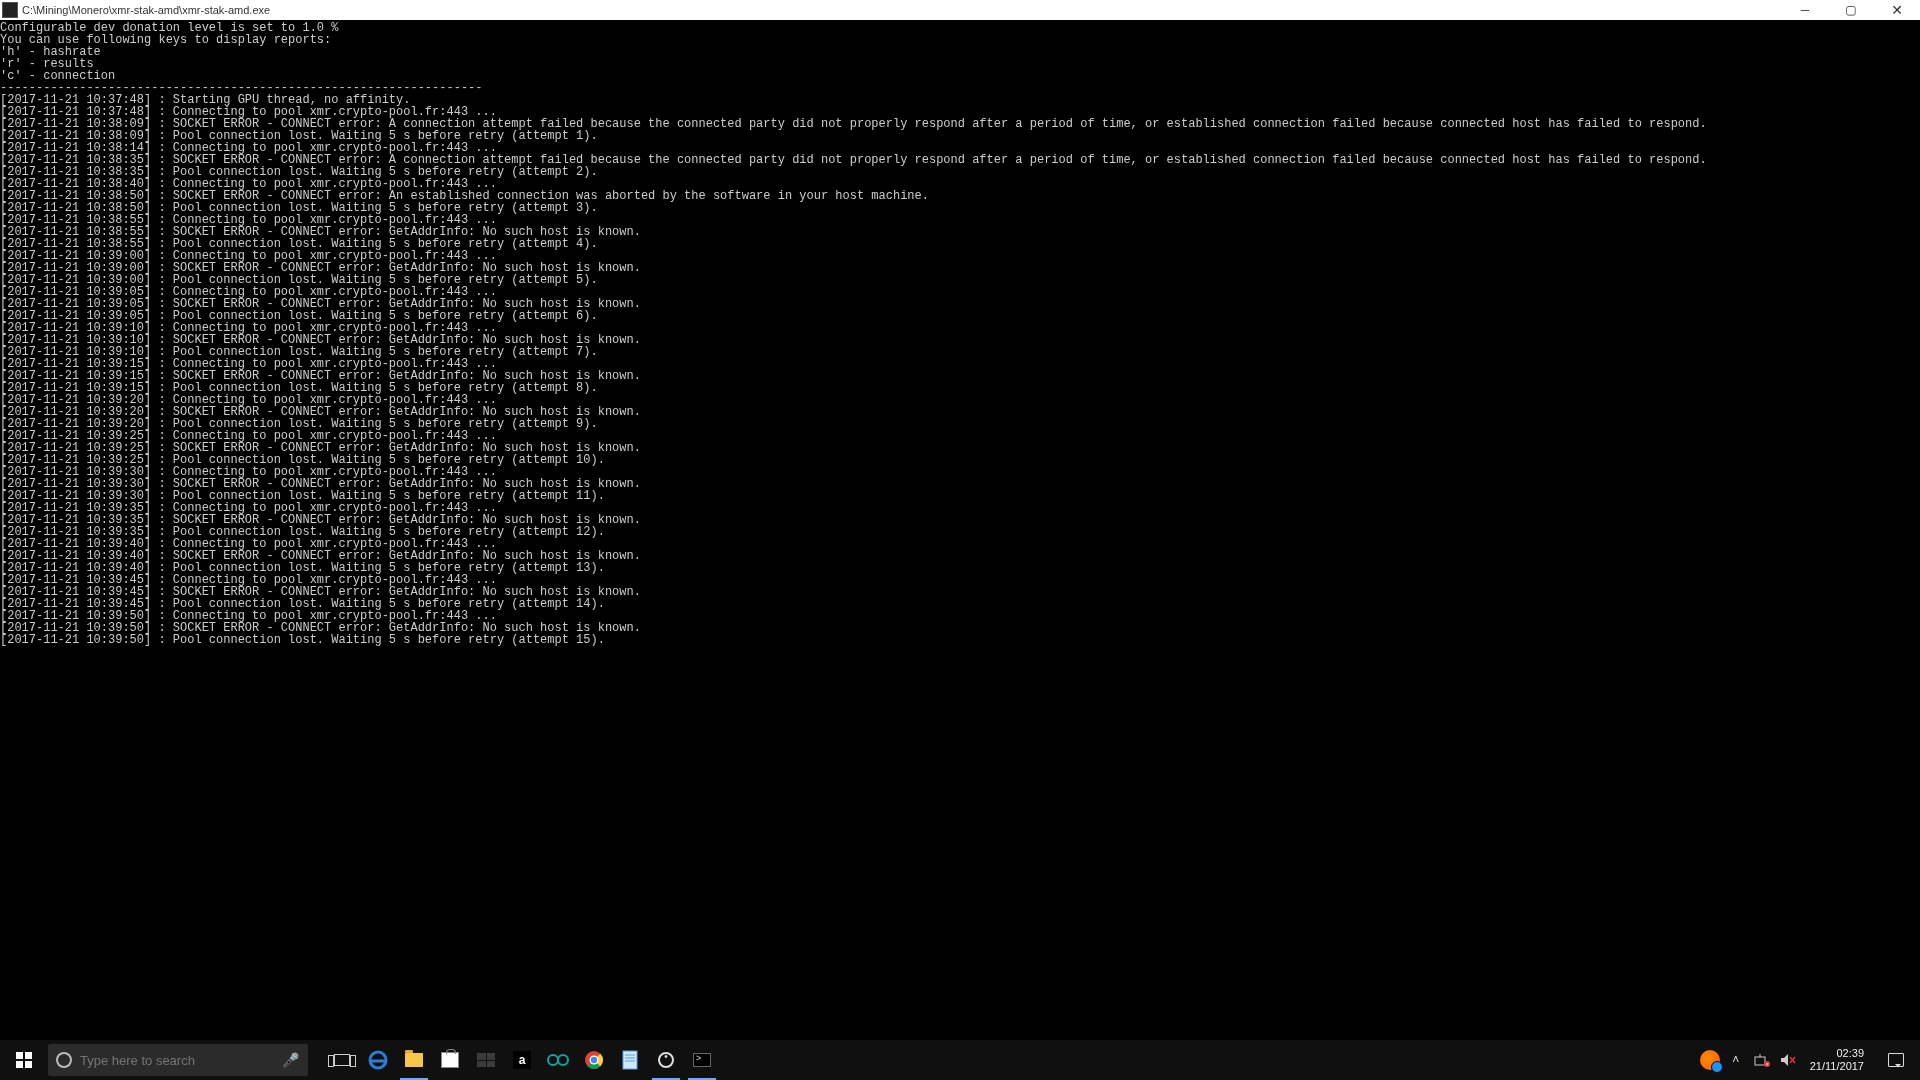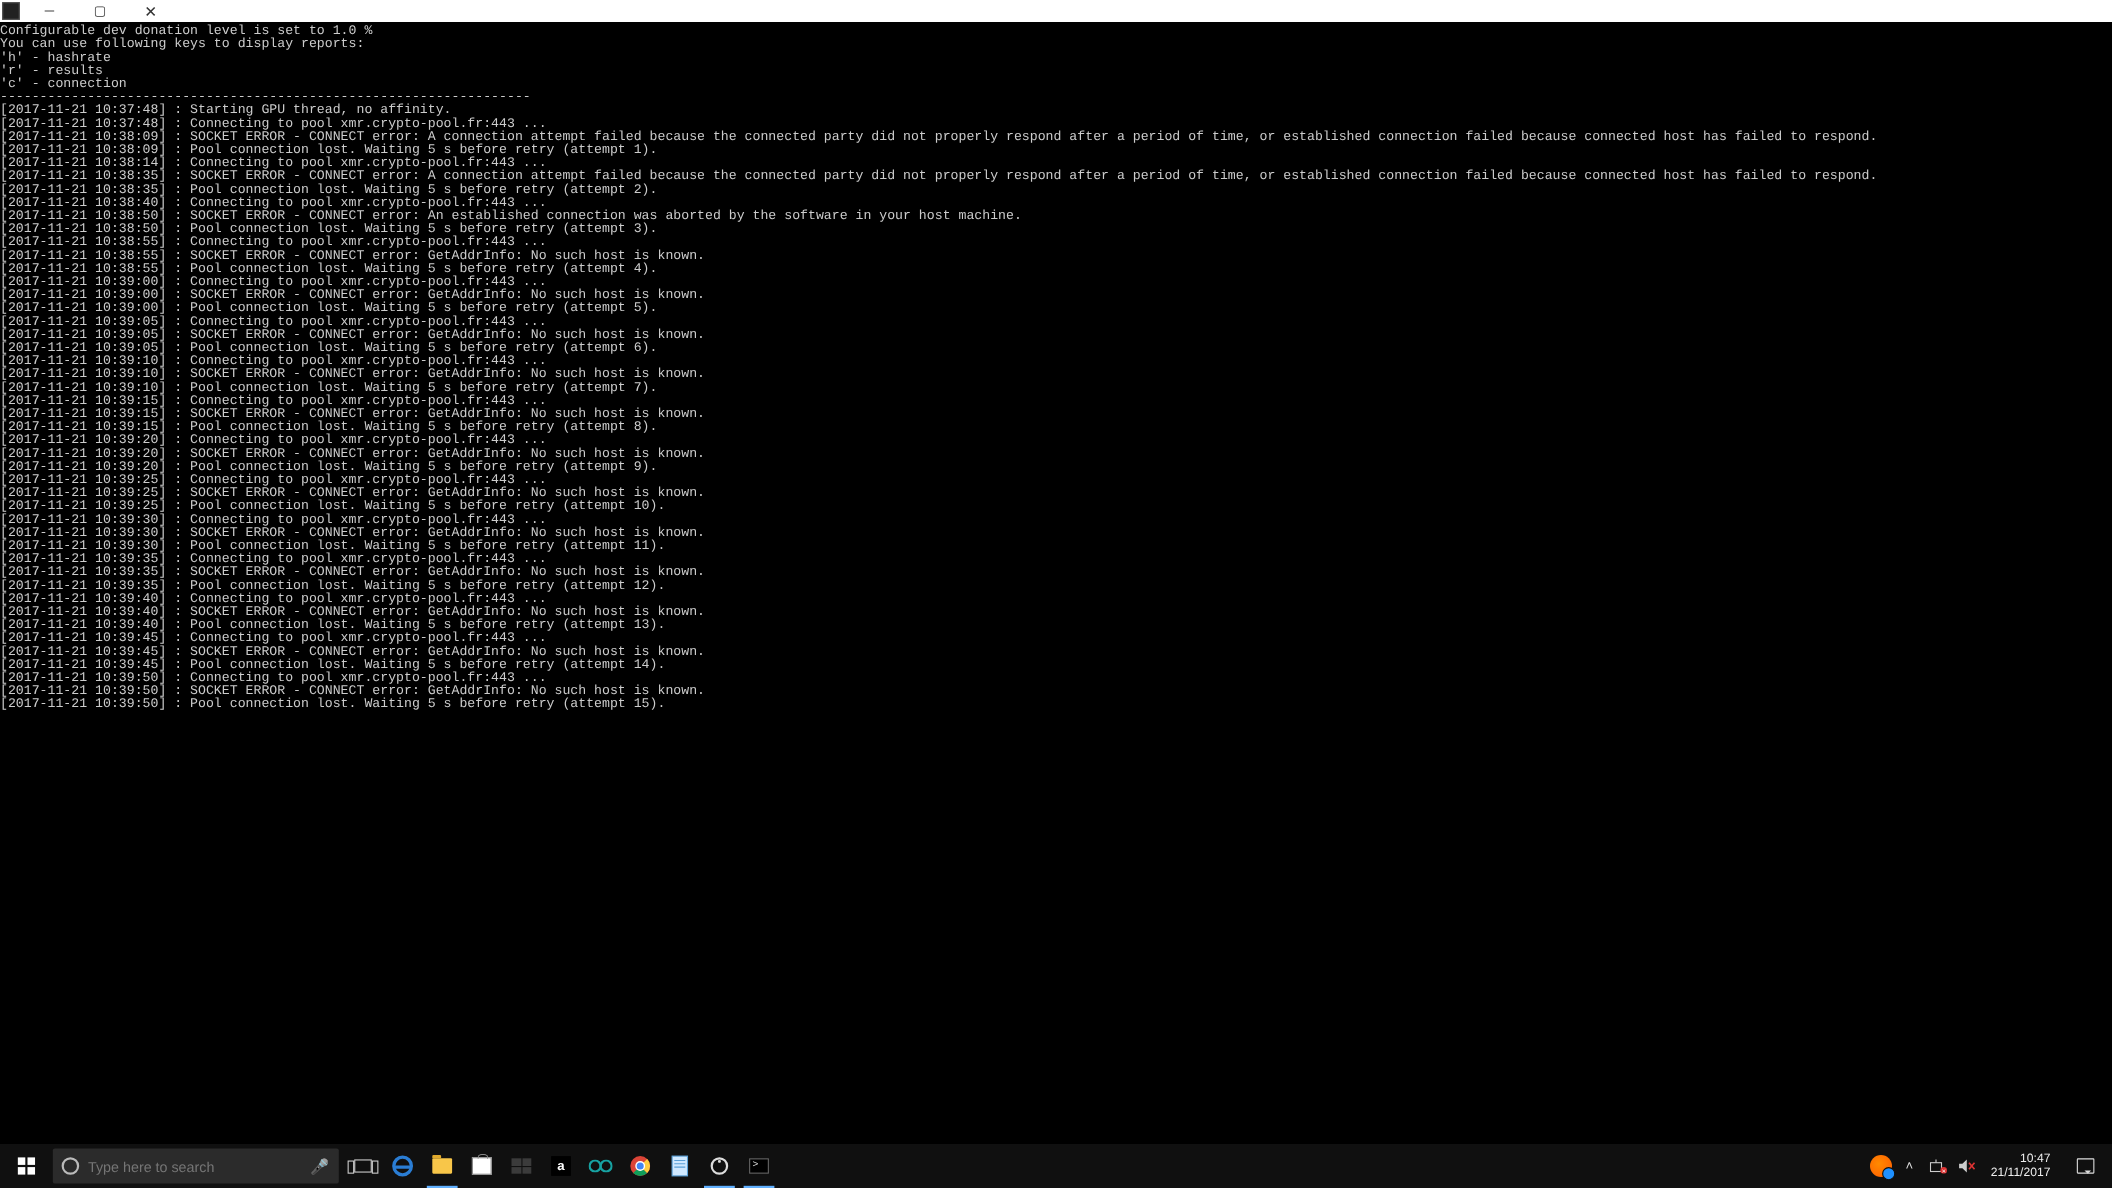--- a/index.html
+++ b/index.html
@@ -10,21 +10,21 @@
   .titlebar .title-text { flex: 1; white-space: nowrap; overflow: hidden; }
   .titlebar .win-btn { width: 46px; height: 20px; display: flex; align-items: center; justify-content: center; font-size: 12px; color: #333; }
   .titlebar .win-btn.close { font-size: 14px; }
   
   .console { position: absolute; top: 20px; left: 0; right: 0; bottom: 40px; background: #000; color: #ccc; font-family: Consolas, "Courier New", monospace; font-size: 12px; line-height: 12px; padding: 2px 0 10px 0; white-space: pre; overflow: hidden; }
   .console .line { display: block; }
   
   .taskbar { position: absolute; bottom: 0; left: 0; right: 0; height: 40px; background: #101010; display: flex; align-items: center; color: #fff; }
   .taskbar .start-btn { width: 48px; height: 40px; display: flex; align-items: center; justify-content: center; }
   .taskbar .start-btn svg { width: 16px; height: 16px; }
-  .taskbar .search { height: 32px; width: 260px; background: #2b2b2b; border-radius: 2px; display: flex; align-items: center; margin-right: 4px; }
+  .taskbar .search { height: 32px; width: 260px; background: #2b2b2b; border-radius: 2px; display: flex; align-items: center; margin-right: 16px; }
   .taskbar .search .cortana { width: 32px; display: flex; align-items: center; justify-content: center; }
   .taskbar .search .cortana .ring { width: 16px; height: 16px; border: 2px solid #bbb; border-radius: 50%; }
   .taskbar .search input { flex: 1; background: transparent; border: none; color: #aaa; font-size: 13px; outline: none; }
   .taskbar .search .mic { width: 34px; display: flex; align-items: center; justify-content: center; color: #aaa; font-size: 14px; }
   .taskbar .tb-icon { width: 36px; height: 40px; display: flex; align-items: center; justify-content: center; position: relative; }
   .taskbar .tb-icon.active::after { content: ""; position: absolute; bottom: 0; left: 4px; right: 4px; height: 2px; background: #61b0ff; }
   .taskbar .tb-spacer { flex: 1; }
   .taskbar .tray { display: flex; align-items: center; gap: 6px; padding: 0 4px; height: 40px; }
   .taskbar .tray .tray-icon { width: 20px; height: 40px; display: flex; align-items: center; justify-content: center; font-size: 12px; color: #ddd; }
   .taskbar .clock { text-align: right; font-size: 11px; line-height: 13px; padding: 0 6px; color: #eee; }
@@ -49,20 +49,21 @@
   .notif-box { width:16px; height:14px; border:1px solid #ddd; border-radius:1px; position:relative; }
   .notif-box::after { content:""; position:absolute; right:2px; bottom:-4px; width:0; height:0; border:3px solid transparent; border-top-color:#ddd; }
   .avast { width:20px; height:20px; border-radius:50%; background: radial-gradient(circle at 40% 40%, #ff8a00, #ff5a00); position:relative; }
   .avast::after { content:""; position:absolute; right:-3px; bottom:-3px; width:10px; height:10px; background:#1e90ff; border-radius:50%; border:1px solid #101010; }
 </style>
 </head>
 <body>
 
 <div class="titlebar">
   <span class="app-icon"></span>
+  <span class="title-text">C:\Mining\Monero\xmr-stak-amd\xmr-stak-amd.exe</span>
   <div class="win-btn">─</div>
   <div class="win-btn">▢</div>
   <div class="win-btn close">✕</div>
 </div>
 
 <div class="console" id="console"><span class="line">Configurable dev donation level is set to 1.0 %</span><span class="line"></span><span class="line">You can use following keys to display reports:</span><span class="line">'h' - hashrate</span><span class="line">'r' - results</span><span class="line">'c' - connection</span><span class="line">-------------------------------------------------------------------</span><span class="line">[2017-11-21 10:37:48] : Starting GPU thread, no affinity.</span><span class="line">[2017-11-21 10:37:48] : Connecting to pool xmr.crypto-pool.fr:443 ...</span><span class="line">[2017-11-21 10:38:09] : SOCKET ERROR - CONNECT error: A connection attempt failed because the connected party did not properly respond after a period of time, or established connection failed because connected host has failed to respond.</span><span class="line"></span><span class="line">[2017-11-21 10:38:09] : Pool connection lost. Waiting 5 s before retry (attempt 1).</span><span class="line">[2017-11-21 10:38:14] : Connecting to pool xmr.crypto-pool.fr:443 ...</span><span class="line">[2017-11-21 10:38:35] : SOCKET ERROR - CONNECT error: A connection attempt failed because the connected party did not properly respond after a period of time, or established connection failed because connected host has failed to respond.</span><span class="line"></span><span class="line">[2017-11-21 10:38:35] : Pool connection lost. Waiting 5 s before retry (attempt 2).</span><span class="line">[2017-11-21 10:38:40] : Connecting to pool xmr.crypto-pool.fr:443 ...</span><span class="line">[2017-11-21 10:38:50] : SOCKET ERROR - CONNECT error: An established connection was aborted by the software in your host machine.</span><span class="line">[2017-11-21 10:38:50] : Pool connection lost. Waiting 5 s before retry (attempt 3).</span><span class="line">[2017-11-21 10:38:55] : Connecting to pool xmr.crypto-pool.fr:443 ...</span><span class="line">[2017-11-21 10:38:55] : SOCKET ERROR - CONNECT error: GetAddrInfo: No such host is known.</span><span class="line">[2017-11-21 10:38:55] : Pool connection lost. Waiting 5 s before retry (attempt 4).</span><span class="line">[2017-11-21 10:39:00] : Connecting to pool xmr.crypto-pool.fr:443 ...</span><span class="line">[2017-11-21 10:39:00] : SOCKET ERROR - CONNECT error: GetAddrInfo: No such host is known.</span><span class="line">[2017-11-21 10:39:00] : Pool connection lost. Waiting 5 s before retry (attempt 5).</span><span class="line">[2017-11-21 10:39:05] : Connecting to pool xmr.crypto-pool.fr:443 ...</span><span class="line">[2017-11-21 10:39:05] : SOCKET ERROR - CONNECT error: GetAddrInfo: No such host is known.</span><span class="line">[2017-11-21 10:39:05] : Pool connection lost. Waiting 5 s before retry (attempt 6).</span><span class="line">[2017-11-21 10:39:10] : Connecting to pool xmr.crypto-pool.fr:443 ...</span><span class="line">[2017-11-21 10:39:10] : SOCKET ERROR - CONNECT error: GetAddrInfo: No such host is known.</span><span class="line">[2017-11-21 10:39:10] : Pool connection lost. Waiting 5 s before retry (attempt 7).</span><span class="line">[2017-11-21 10:39:15] : Connecting to pool xmr.crypto-pool.fr:443 ...</span><span class="line">[2017-11-21 10:39:15] : SOCKET ERROR - CONNECT error: GetAddrInfo: No such host is known.</span><span class="line">[2017-11-21 10:39:15] : Pool connection lost. Waiting 5 s before retry (attempt 8).</span><span class="line">[2017-11-21 10:39:20] : Connecting to pool xmr.crypto-pool.fr:443 ...</span><span class="line">[2017-11-21 10:39:20] : SOCKET ERROR - CONNECT error: GetAddrInfo: No such host is known.</span><span class="line">[2017-11-21 10:39:20] : Pool connection lost. Waiting 5 s before retry (attempt 9).</span><span class="line">[2017-11-21 10:39:25] : Connecting to pool xmr.crypto-pool.fr:443 ...</span><span class="line">[2017-11-21 10:39:25] : SOCKET ERROR - CONNECT error: GetAddrInfo: No such host is known.</span><span class="line">[2017-11-21 10:39:25] : Pool connection lost. Waiting 5 s before retry (attempt 10).</span><span class="line">[2017-11-21 10:39:30] : Connecting to pool xmr.crypto-pool.fr:443 ...</span><span class="line">[2017-11-21 10:39:30] : SOCKET ERROR - CONNECT error: GetAddrInfo: No such host is known.</span><span class="line">[2017-11-21 10:39:30] : Pool connection lost. Waiting 5 s before retry (attempt 11).</span><span class="line">[2017-11-21 10:39:35] : Connecting to pool xmr.crypto-pool.fr:443 ...</span><span class="line">[2017-11-21 10:39:35] : SOCKET ERROR - CONNECT error: GetAddrInfo: No such host is known.</span><span class="line">[2017-11-21 10:39:35] : Pool connection lost. Waiting 5 s before retry (attempt 12).</span><span class="line">[2017-11-21 10:39:40] : Connecting to pool xmr.crypto-pool.fr:443 ...</span><span class="line">[2017-11-21 10:39:40] : SOCKET ERROR - CONNECT error: GetAddrInfo: No such host is known.</span><span class="line">[2017-11-21 10:39:40] : Pool connection lost. Waiting 5 s before retry (attempt 13).</span><span class="line">[2017-11-21 10:39:45] : Connecting to pool xmr.crypto-pool.fr:443 ...</span><span class="line">[2017-11-21 10:39:45] : SOCKET ERROR - CONNECT error: GetAddrInfo: No such host is known.</span><span class="line">[2017-11-21 10:39:45] : Pool connection lost. Waiting 5 s before retry (attempt 14).</span><span class="line">[2017-11-21 10:39:50] : Connecting to pool xmr.crypto-pool.fr:443 ...</span><span class="line">[2017-11-21 10:39:50] : SOCKET ERROR - CONNECT error: GetAddrInfo: No such host is known.</span><span class="line">[2017-11-21 10:39:50] : Pool connection lost. Waiting 5 s before retry (attempt 15).</span></div>
 
 <div class="taskbar">
   <div class="start-btn">
     <svg viewBox="0 0 16 16">
@@ -154,20 +155,20 @@
         </svg>
     </div>
     <div class="tray-icon">
       <svg width="16" height="14" viewBox="0 0 16 14">
           <polygon points="1,5 4,5 8,1 8,13 4,9 1,9" fill="#ccc"></polygon>
           <line x1="10" y1="4" x2="15" y2="10" stroke="#d33" stroke-width="1.5"></line>
           <line x1="15" y1="4" x2="10" y2="10" stroke="#d33" stroke-width="1.5"></line>
         </svg>
     </div>
     <div class="clock">
-      <div>10:47</div>
+      <div>02:39</div>
       <div>21/11/2017</div>
     </div>
     <div class="notif">
         <span class="notif-box"></span>
       </div>
   </div>
 </div>
 
 </body></html>

